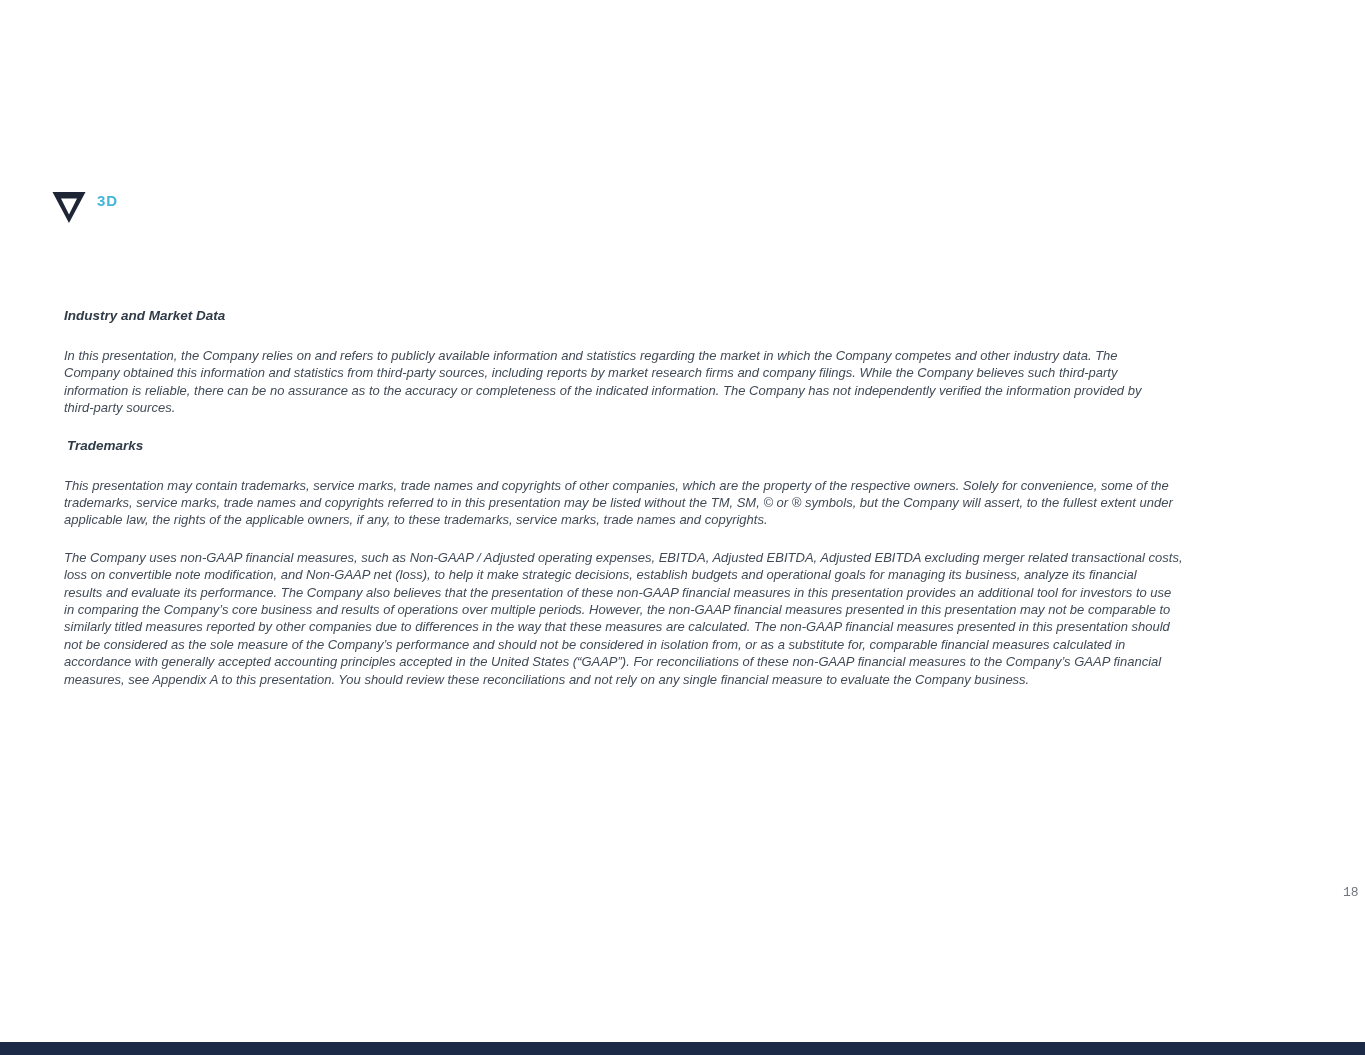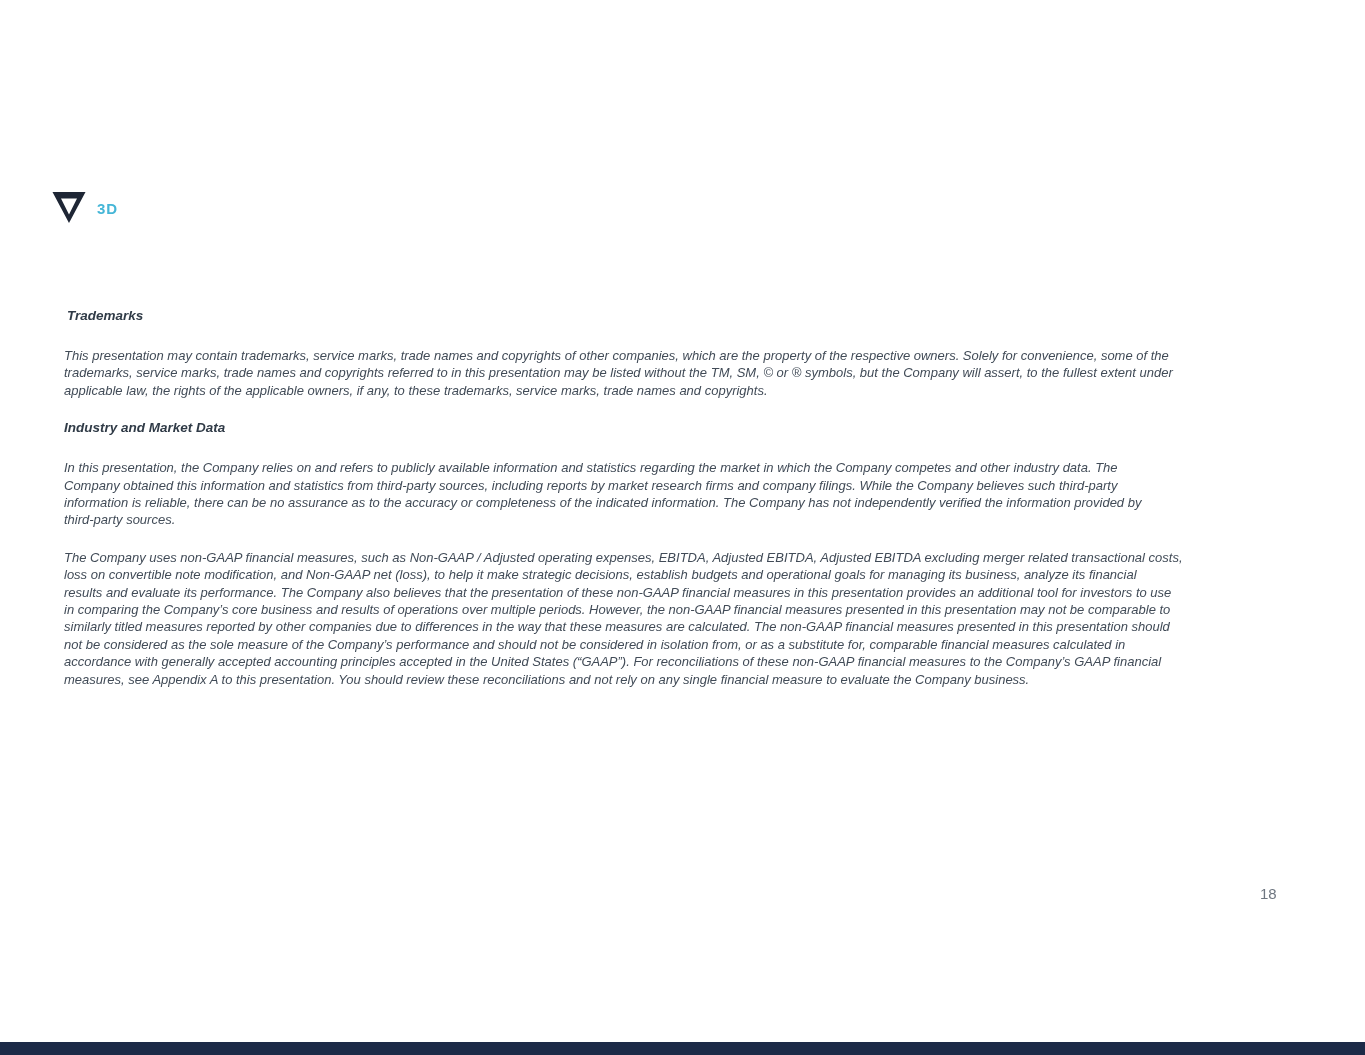--- a/index.html
+++ b/index.html
@@ -9,21 +9,21 @@
     width: 1365px;
     height: 1055px;
     background: #ffffff;
     overflow: hidden;
   }
   .logo {
     position: absolute;
     left: 52px;
     top: 191px;
     display: flex;
-    align-items: center;
+    align-items: flex-start;
   }
   .logo svg { display: block; }
   .logo .brand {
     margin-left: 11px;
     margin-top: 1px;
     font-size: 15px;
     font-weight: bold;
     letter-spacing: 1px;
     color: #45b6d7; 
   }
@@ -46,24 +46,25 @@
   .content p {
     margin: 0 0 20px 0;
     font-size: 13px;
     line-height: 17.4px;
     font-style: italic;
     white-space: pre-line;
     color: #414b57;
   }
   .page-number {
     position: absolute;
-    left: 1260px;
+    left: 1343px;
     top: 885px;
-    font-size: 15px;
+    font-size: 13px;
     color: #6e7680;
+    font-family: Liberation Mono, monospace;
   }
   .footer-bar {
     position: absolute;
     left: 0;
     bottom: 0;
     width: 100%;
     height: 13px;
     background: #1c2a47; 
   }
 </style>
@@ -76,32 +77,32 @@
     <svg width="34" height="33" viewBox="0 0 36 34" aria-hidden="true">
       <polygon points="0.5,0.5 35.5,0.5 18,33.5" fill="#1e2635"></polygon>
       <polygon points="9.5,7.5 26.5,7.5 18,24.5" fill="#ffffff"></polygon>
     </svg>
     <span class="brand">3D</span>
   </div>
 
   <div class="content">
 
     <section>
-      <h2 class="indented">Trademarks</h2>
-      <p>This presentation may contain trademarks, service marks, trade names and copyrights of other companies, which are the property of the respective owners.  Solely for convenience, some of the
-trademarks, service marks, trade names and copyrights referred to in this presentation may be listed without the TM, SM, © or ® symbols, but the Company will assert, to the fullest extent under
-applicable law, the rights of the applicable owners, if any, to these trademarks, service marks, trade names and copyrights.</p>
-    </section>
-
-    <section>
       <h2>Industry and Market Data</h2>
       <p>In this presentation, the Company relies on and refers to publicly available information and statistics regarding the market in which the Company competes and other industry data.  The
 Company obtained this information and statistics from third-party sources, including reports by market research firms and company filings.  While the Company believes such third-party
 information is reliable, there can be no assurance as to the accuracy or completeness of the indicated information. The Company has not independently verified the information provided by
 third-party sources.</p>
+    </section>
+
+    <section>
+      <h2 class="indented">Trademarks</h2>
+      <p>This presentation may contain trademarks, service marks, trade names and copyrights of other companies, which are the property of the respective owners.  Solely for convenience, some of the
+trademarks, service marks, trade names and copyrights referred to in this presentation may be listed without the TM, SM, © or ® symbols, but the Company will assert, to the fullest extent under
+applicable law, the rights of the applicable owners, if any, to these trademarks, service marks, trade names and copyrights.</p>
     </section>
 
     <section>
       <p>The Company uses non-GAAP financial measures, such as Non-GAAP / Adjusted operating expenses, EBITDA, Adjusted EBITDA, Adjusted EBITDA excluding merger related transactional costs,
 loss on convertible note modification, and Non-GAAP net (loss), to help it make strategic decisions, establish budgets and operational goals for managing its business, analyze its financial
 results and evaluate its performance. The Company also believes that the presentation of these non-GAAP financial measures in this presentation provides an additional tool for investors to use
 in comparing the Company’s core business and results of operations over multiple periods. However, the non-GAAP financial measures presented in this presentation may not be comparable to
 similarly titled measures reported by other companies due to differences in the way that these measures are calculated. The non-GAAP financial measures presented in this presentation should
 not be considered as the sole measure of the Company’s performance and should not be considered in isolation from, or as a substitute for, comparable financial measures calculated in
 accordance with generally accepted accounting principles accepted in the United States (“GAAP”).  For reconciliations of these non-GAAP financial measures to the Company’s GAAP financial

